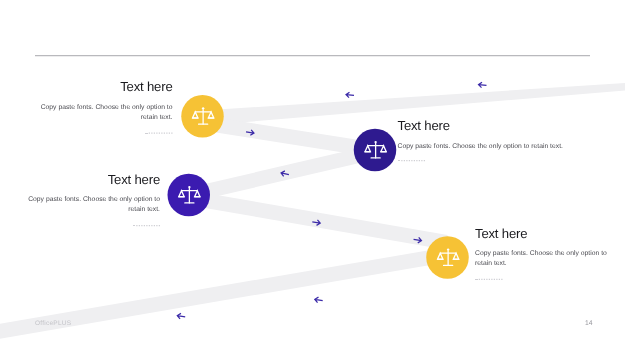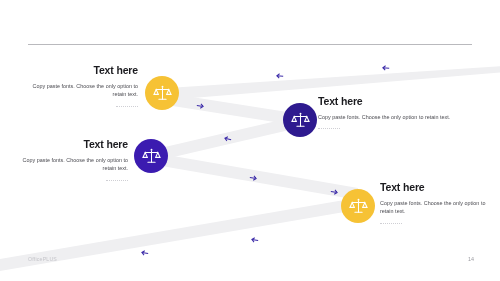--- a/index.html
+++ b/index.html
@@ -47,21 +47,21 @@
     justify-content: center;
     box-sizing: border-box;
   }
   .node svg { display: block; }
   .txtblock {
     position: absolute;
     box-sizing: border-box;
   }
   .txtblock .title {
     font-size: 10.5px;
-    font-weight: bold;
+    font-weight: normal;
     color: #1b1b1f;
     letter-spacing: -0.15px;
     line-height: 12px;
     margin: 0 0 6px 0;
     white-space: nowrap;
   }
   .txtblock .body {
     font-size: 5.4px;
     color: #4a4a50;
     line-height: 8.4px;

